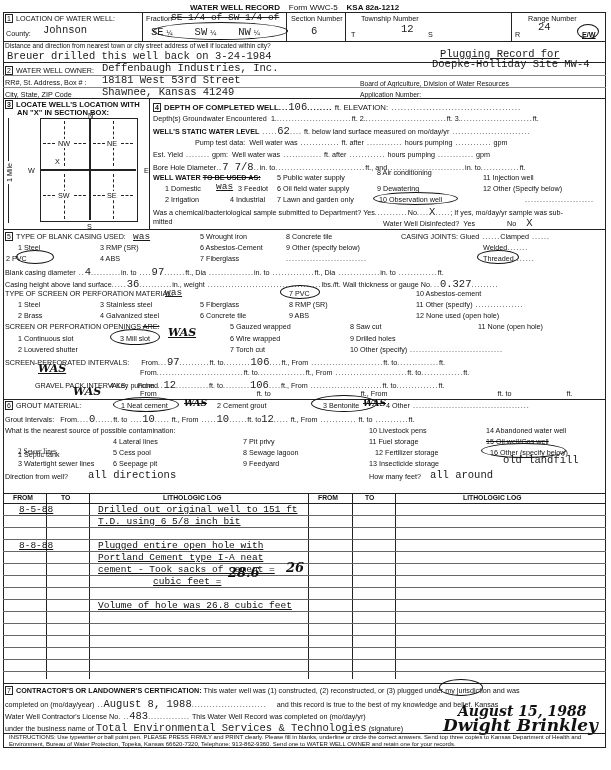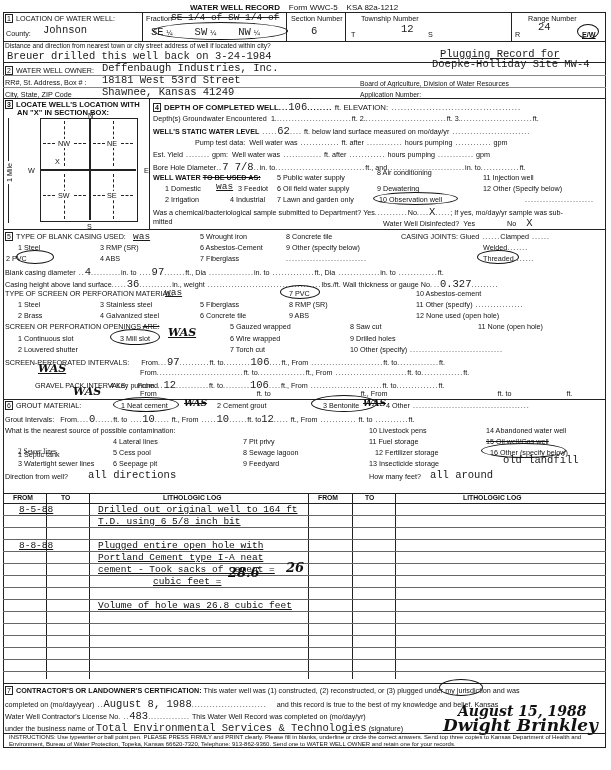--- a/index.html
+++ b/index.html
@@ -22,21 +22,21 @@
   .dash { position:absolute; border-left:1px dashed #222; }
   .dashh { position:absolute; border-top:1px dashed #222; }
   .log-cell { position:absolute; font-family:"Liberation Mono", monospace; font-size:9.5px; white-space:nowrap; text-decoration: underline; }
 </style>
 </head>
 <body>
 
 <div class="abs lbl b" style="left:190px;top:3px;font-size:8px;">
   <span>WATER WELL RECORD</span>
   &nbsp;&nbsp;&nbsp;<span style="font-weight:normal">Form WWC-5</span>
-  &nbsp;&nbsp;&nbsp;<span style="font-weight:normal">KSA 82a-1212</span>
+  &nbsp;&nbsp;&nbsp;<span style="font-weight:bold">KSA 82a-1212</span>
 </div>
 
 <div class="abs box" style="left:3px;top:12px;width:603px;height:736px;"></div>
 
 <div class="abs" style="left:3px;top:12px;width:603px;height:29px;">
   <div class="abs lbl" style="left:2px;top:2px;"><span class="secnum">1</span><span>LOCATION OF WATER WELL:</span></div>
   <div class="abs lbl" style="left:3px;top:17px;">County:</div>
   <div class="abs tw" style="left:40px;top:12px;">Johnson</div>
   <div class="vl abs" style="left:139px;top:0;height:29px;"></div>
   <div class="abs lbl" style="left:143px;top:2px;">Fraction</div>
@@ -295,21 +295,21 @@
   <div class="hl abs" style="left:0;top:94px;width:603px;border-color:#666;"></div>
   <div class="hl abs" style="left:0;top:106px;width:603px;border-color:#666;"></div>
   <div class="hl abs" style="left:0;top:118px;width:603px;border-color:#666;"></div>
   <div class="hl abs" style="left:0;top:130px;width:603px;border-color:#666;"></div>
   <div class="hl abs" style="left:0;top:142px;width:603px;border-color:#666;"></div>
   <div class="hl abs" style="left:0;top:154px;width:603px;border-color:#666;"></div>
   <div class="hl abs" style="left:0;top:166px;width:603px;border-color:#666;"></div>
   <div class="hl abs" style="left:0;top:178px;width:603px;border-color:#666;"></div>
 
   <div class="log-cell" style="left:16px;top:11px;">8-5-88</div>
-  <div class="log-cell" style="left:95px;top:11px;">Drilled out original well to 164 ft</div>
+  <div class="log-cell" style="left:95px;top:11px;">Drilled out original well to 151 ft</div>
   <div class="log-cell" style="left:95px;top:23px;">T.D. using 6 5/8 inch bit</div>
   <div class="log-cell" style="left:16px;top:47px;">8-8-88</div>
   <div class="log-cell" style="left:95px;top:47px;">Plugged entire open hole with</div>
   <div class="log-cell" style="left:95px;top:59px;">Portland Cement type I-A neat</div>
   <div class="log-cell" style="left:95px;top:71px;text-align:right;">cement - Took sacks of cement =</div>
   <div class="abs hand" style="left:283px;top:67px;font-size:13px;">26</div>
   <div class="log-cell" style="left:150px;top:83px;">cubic feet =</div>
   <div class="abs hand" style="left:225px;top:72px;font-size:13px;">28.6</div>
   <div class="log-cell" style="left:95px;top:107px;">Volume of hole was 26.8 cubic feet</div>
 </div>

